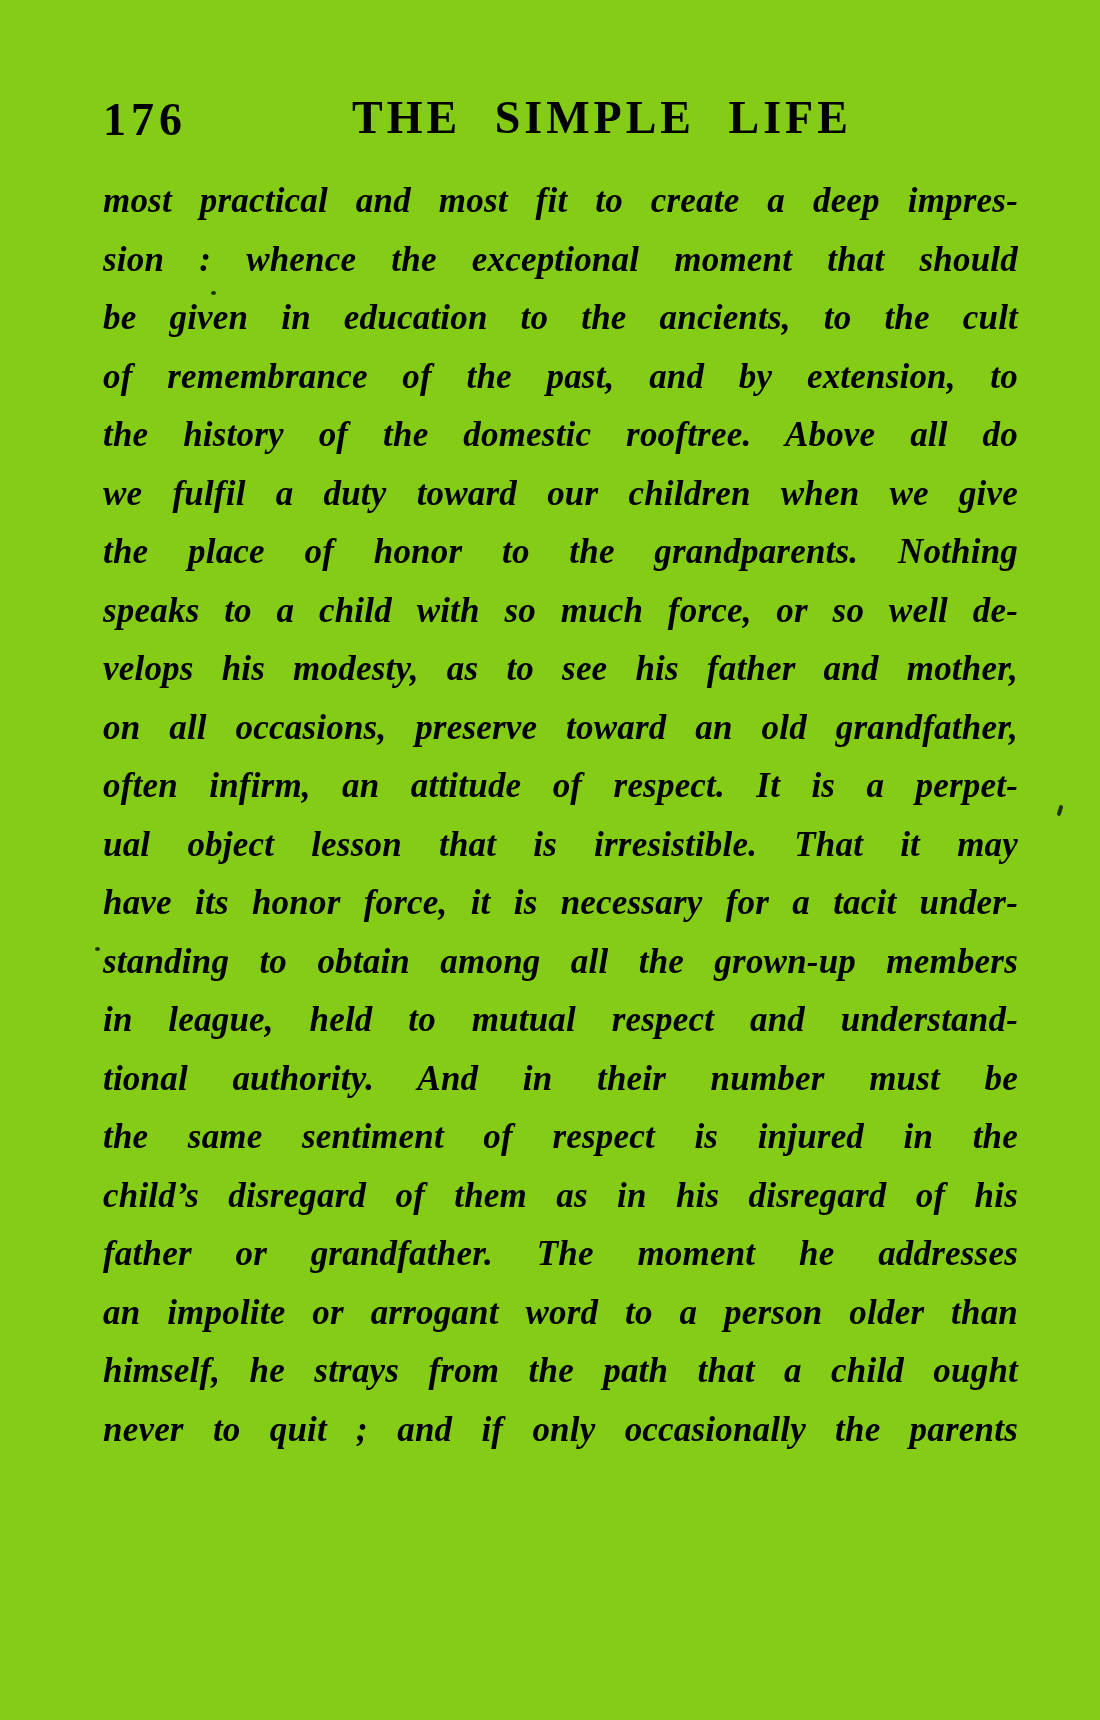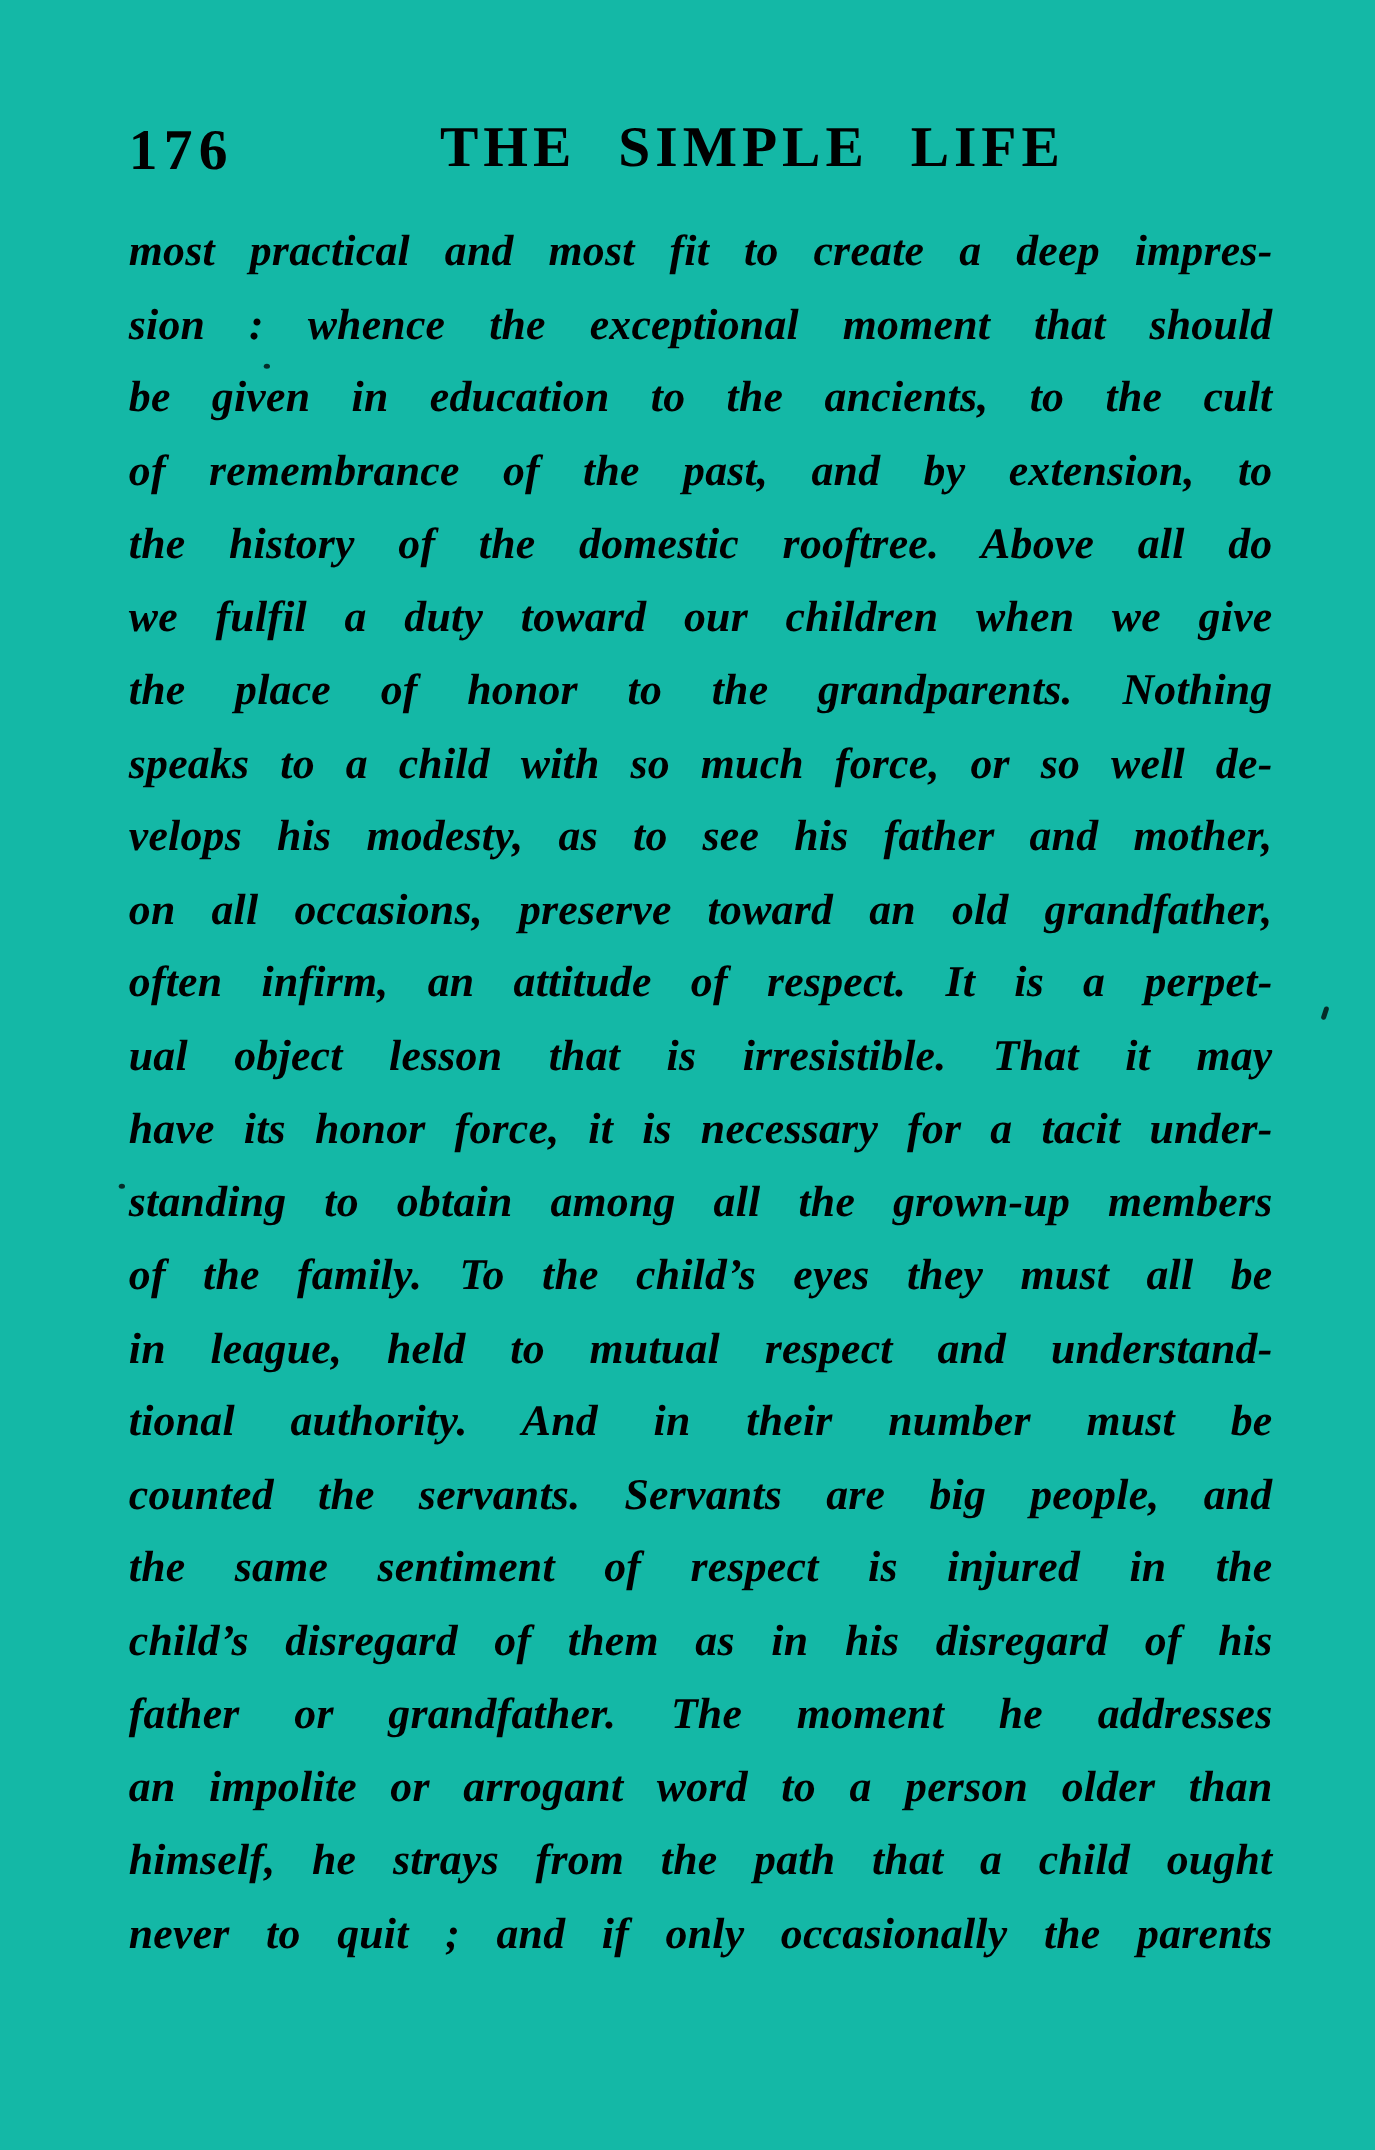--- a/index.html
+++ b/index.html
@@ -4,21 +4,21 @@
 <style>
   html, body {
     margin: 0;
     padding: 0;
     background: #ffffff;
   }
   .page {
     position: relative;
     width: 1100px;
     height: 1720px;
-    background: #14b8a6;
+    background: #84cc16;
     color: #000000;
     font-family: "Liberation Serif", "DejaVu Serif", serif;
     overflow: hidden;
   }
   .page-num {
     position: absolute;
     left: 103px;
     top: 97px;
     font-size: 46px;
     font-weight: 700;
@@ -82,24 +82,22 @@
       <p class="line">the history of the domestic rooftree.  Above all do</p>
       <p class="line">we fulfil a duty toward our children when we give</p>
       <p class="line">the place of honor to the grandparents.  Nothing</p>
       <p class="line">speaks to a child with so much force, or so well de-</p>
       <p class="line">velops his modesty, as to see his father and mother,</p>
       <p class="line">on all occasions, preserve toward an old grandfather,</p>
       <p class="line">often infirm, an attitude of respect.  It is a perpet-</p>
       <p class="line">ual object lesson that is irresistible.  That it may</p>
       <p class="line">have its honor force, it is necessary for a tacit under-</p>
       <p class="line">standing to obtain among all the grown-up members</p>
-      <p class="line">of the family.  To the child’s eyes they must all be</p>
       <p class="line">in league, held to mutual respect and understand-</p>
       <p class="line">tional authority.  And in their number must be</p>
-      <p class="line">counted the servants.  Servants are big people, and</p>
       <p class="line">the same sentiment of respect is injured in the</p>
       <p class="line">child’s disregard of them as in his disregard of his</p>
       <p class="line">father or grandfather.  The moment he addresses</p>
       <p class="line">an impolite or arrogant word to a person older than</p>
       <p class="line">himself, he strays from the path that a child ought</p>
       <p class="line">never to quit ; and if only occasionally the parents</p>
     </div>
 
   <div class="speck speck-1"></div>
   <div class="speck speck-2"></div>

